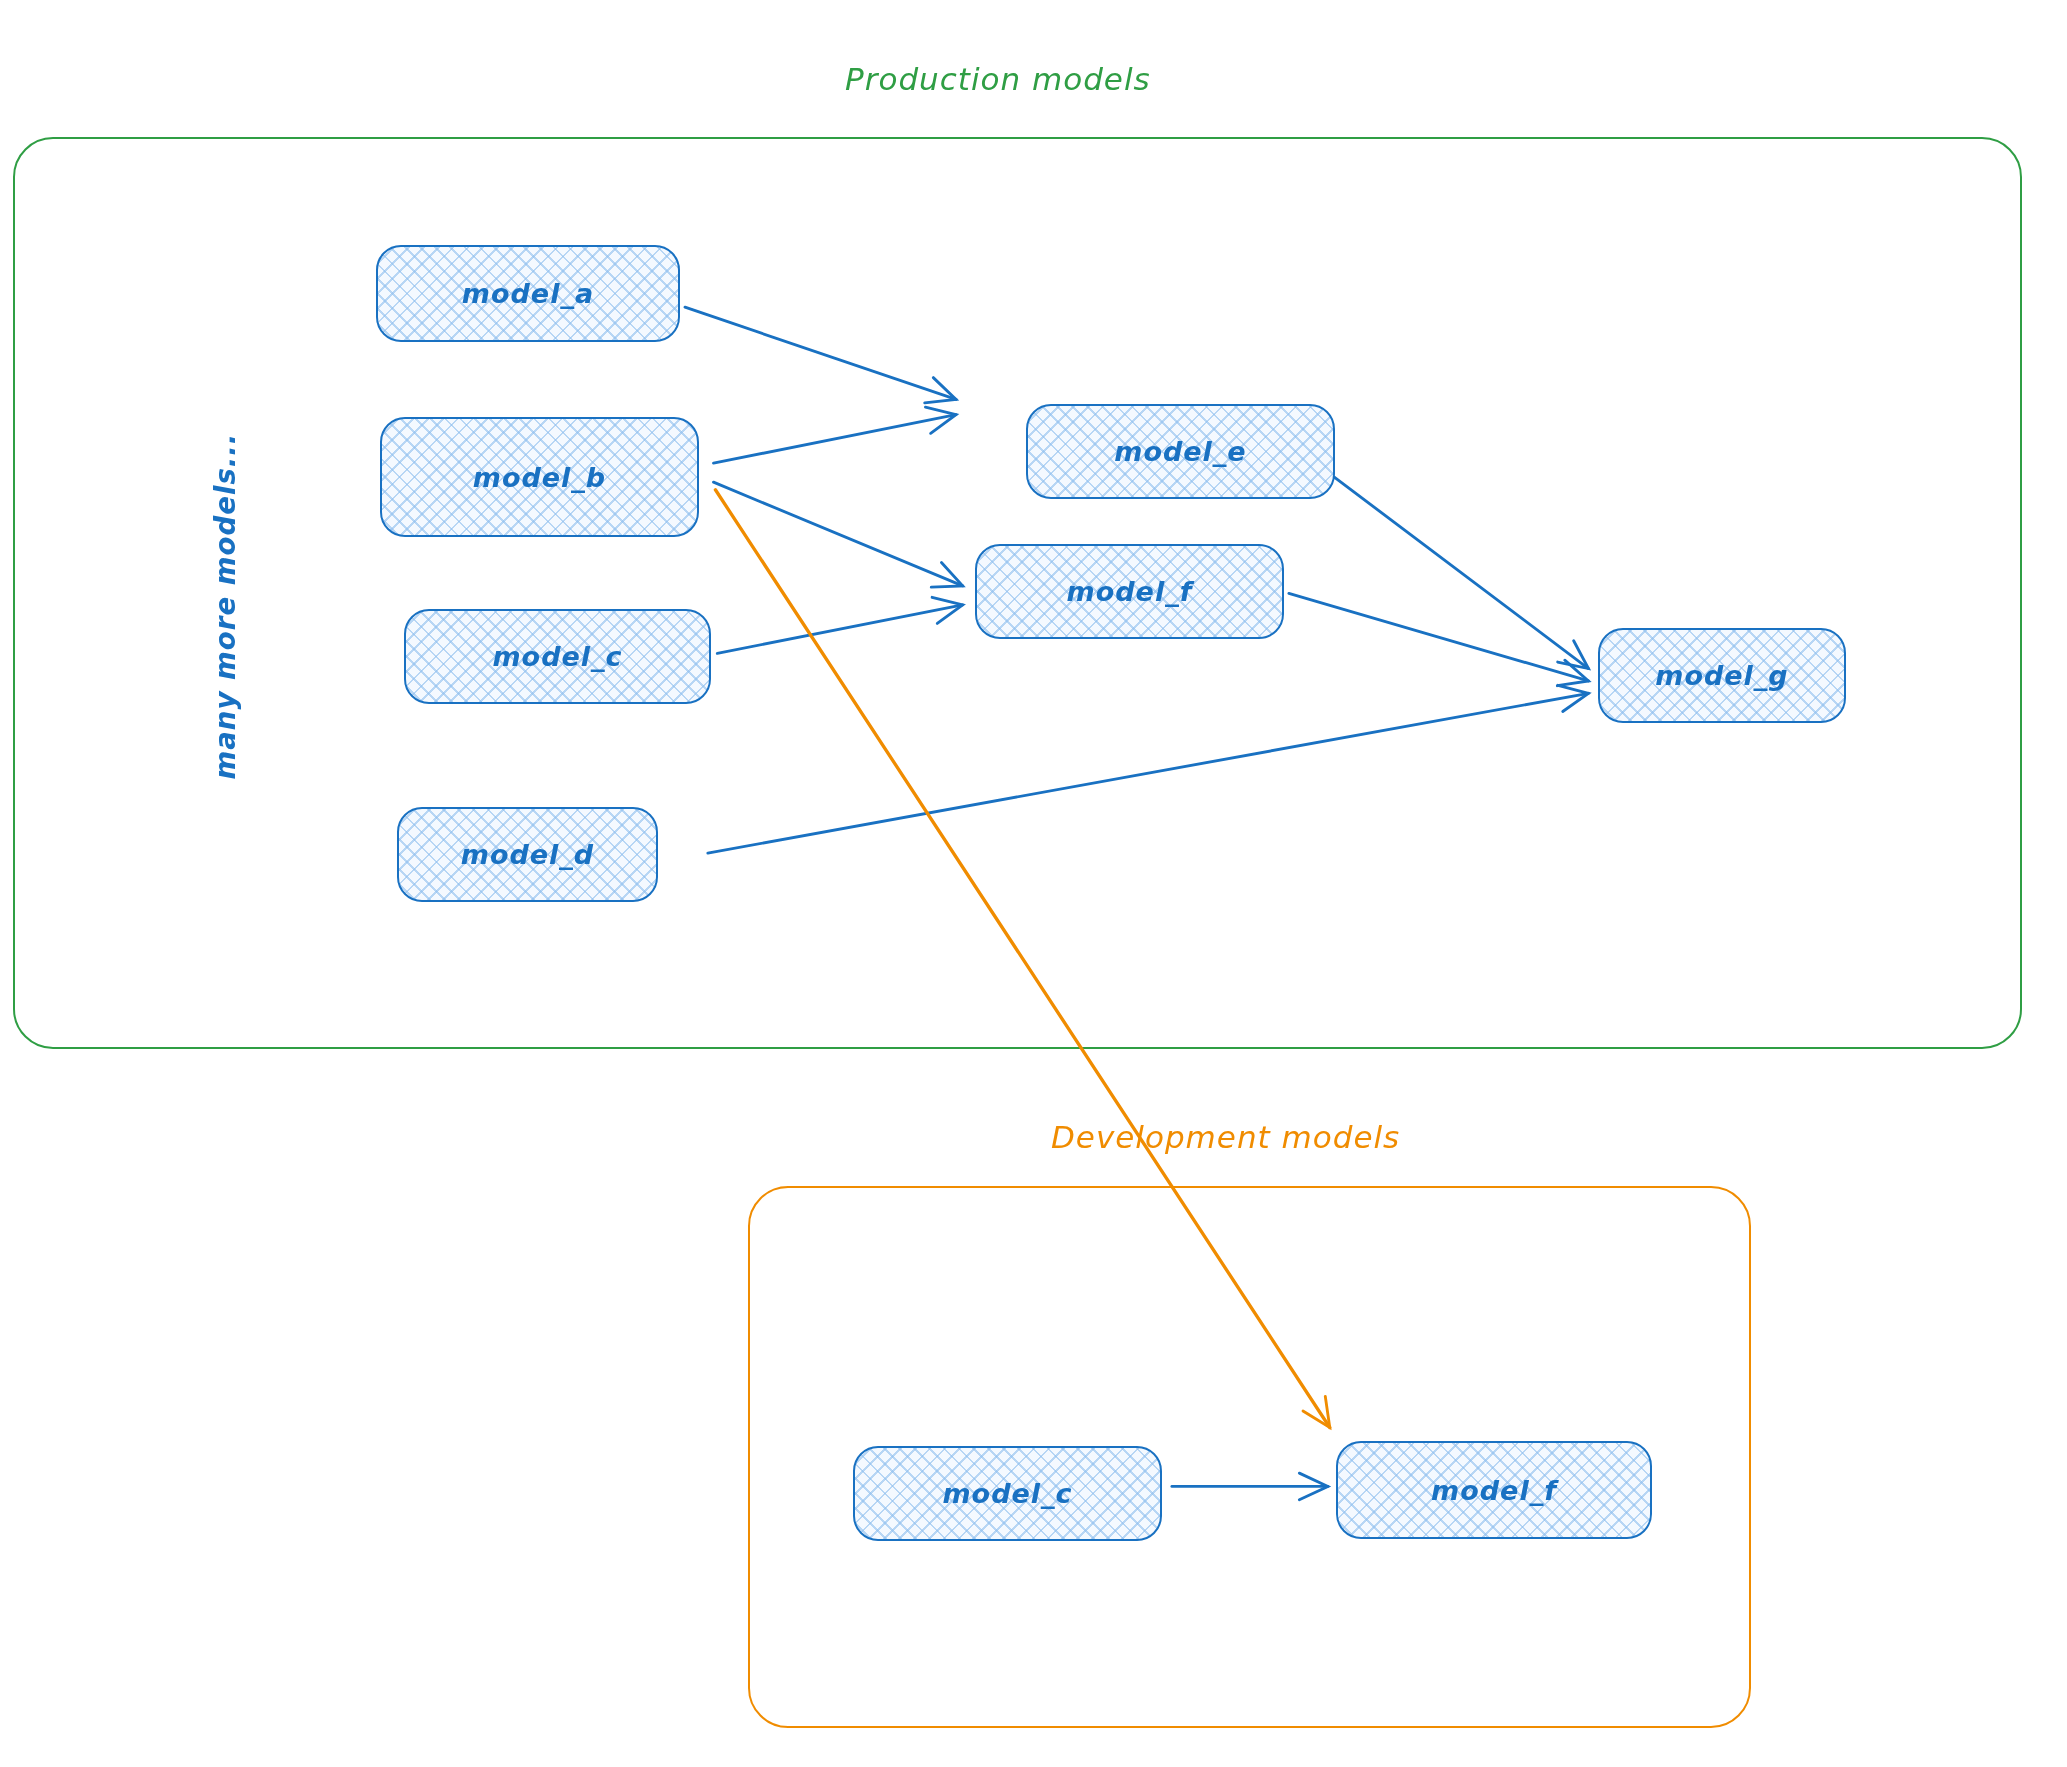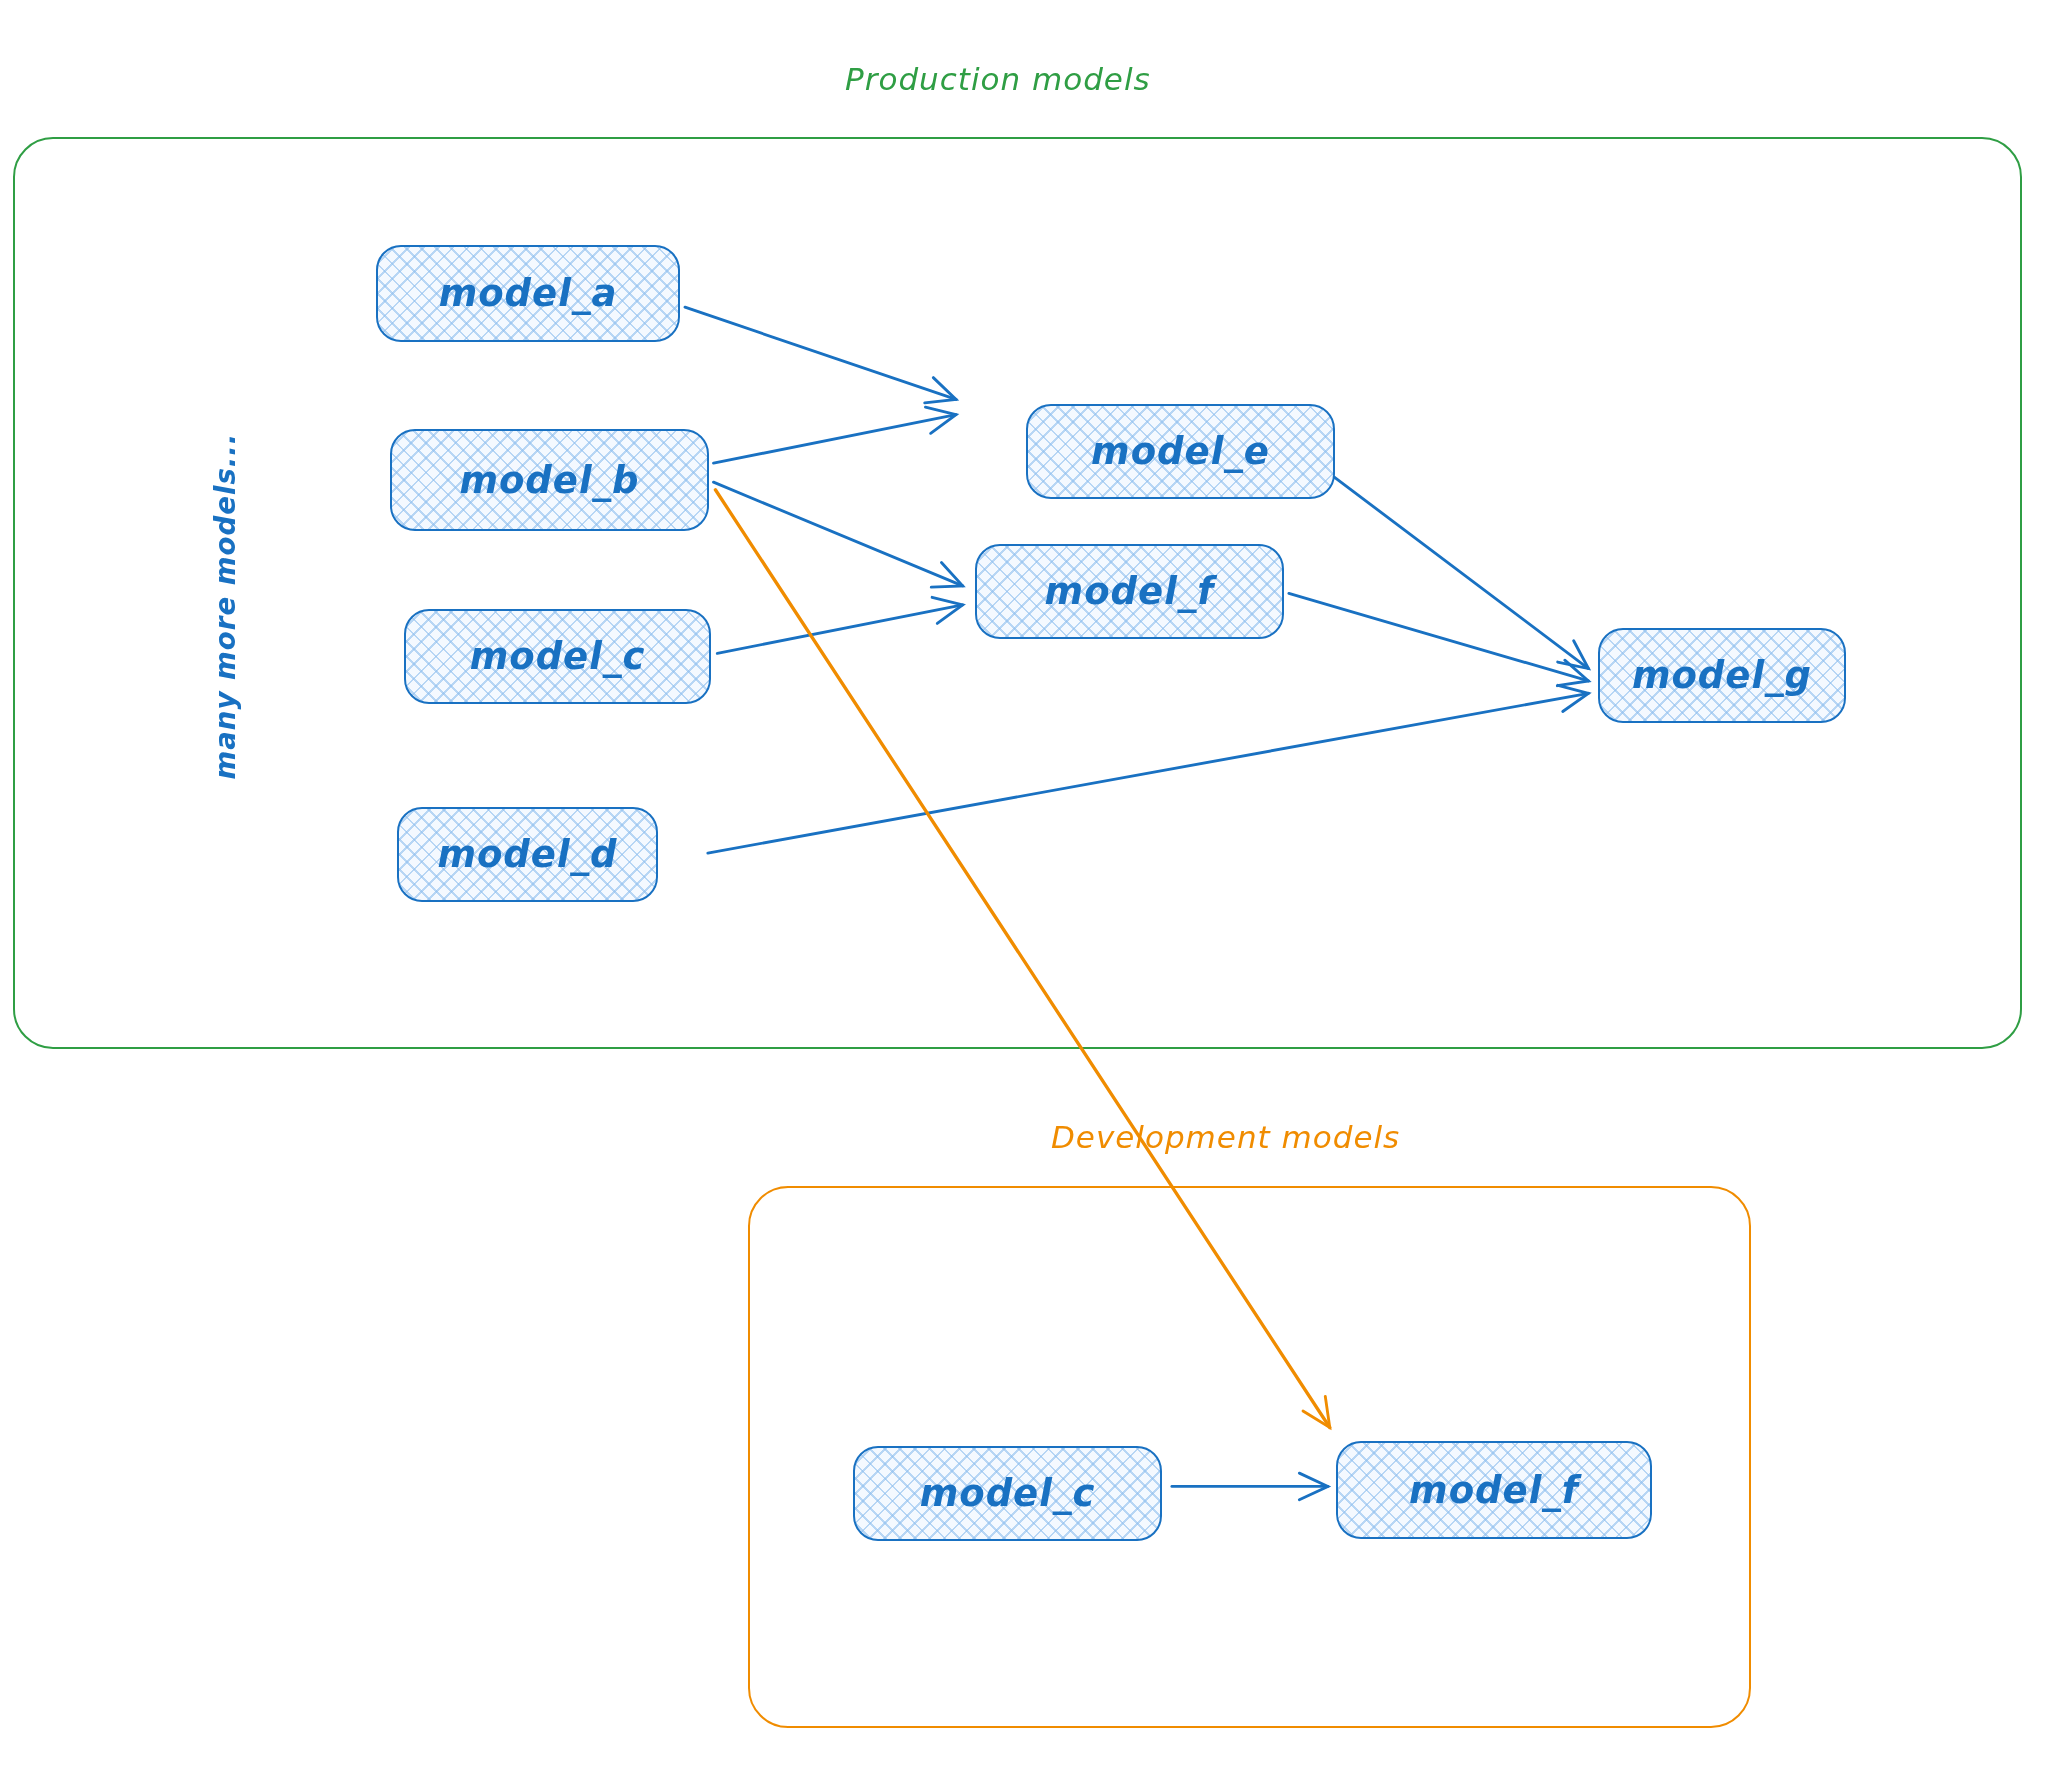--- a/index.html
+++ b/index.html
@@ -43,21 +43,21 @@
     background-color: #f4f9ff;
     background-image:
       repeating-linear-gradient(45deg,  rgba(143,191,238,0.60) 0px, rgba(143,191,238,0.60) 1.9px, transparent 1.9px, transparent 10.5px),
       repeating-linear-gradient(135deg, rgba(143,191,238,0.60) 0px, rgba(143,191,238,0.60) 1.9px, transparent 1.9px, transparent 10.5px);
     display: flex;
     align-items: center;
     justify-content: center;
   }
   .node-label {
     color: #1971c2;
-    font-size: 37px;
+    font-size: 27px;
     font-style: italic;
     font-weight: 600;
     letter-spacing: 1px;
     white-space: nowrap;
   }
   .side-label {
     position: absolute;
     width: 314px;
     text-align: center;
     color: #1971c2;
@@ -105,21 +105,21 @@
     <line x1="1350" y1="462" x2="1670" y2="703" stroke="#1971c2" stroke-width="3" stroke-linecap="round" marker-end="url(#ah-blue)"></line>
     <line x1="1355" y1="624" x2="1670" y2="716" stroke="#1971c2" stroke-width="3" stroke-linecap="round" marker-end="url(#ah-blue)"></line>
     <line x1="744" y1="897" x2="1670" y2="729" stroke="#1971c2" stroke-width="3" stroke-linecap="round" marker-end="url(#ah-blue)"></line>
     <line x1="752" y1="515" x2="1398" y2="1501" stroke="#f08c00" stroke-width="3.5" stroke-linecap="round" marker-end="url(#ah-orange)"></line>
     <line x1="1232" y1="1563" x2="1396" y2="1563" stroke="#1971c2" stroke-width="3" stroke-linecap="round" marker-end="url(#ah-blue)"></line>
   </svg>
 
   <div class="node" style="left:376px; top:245px; width:304px; height:97px;">
     <span class="node-label">model_a</span>
   </div>
-  <div class="node" style="left:390px; top:417px; width:319px; height:102px;margin-top:12px;">
+  <div class="node" style="left:380px; top:417px; width:319px; height:120px;">
     <span class="node-label">model_b</span>
   </div>
   <div class="node" style="left:404px; top:609px; width:307px; height:95px;">
     <span class="node-label">model_c</span>
   </div>
   <div class="node" style="left:397px; top:807px; width:261px; height:95px;">
     <span class="node-label">model_d</span>
   </div>
   <div class="node" style="left:1026px; top:360px; width:309px; height:95px;margin-top:44px;">
     <span class="node-label">model_e</span>

